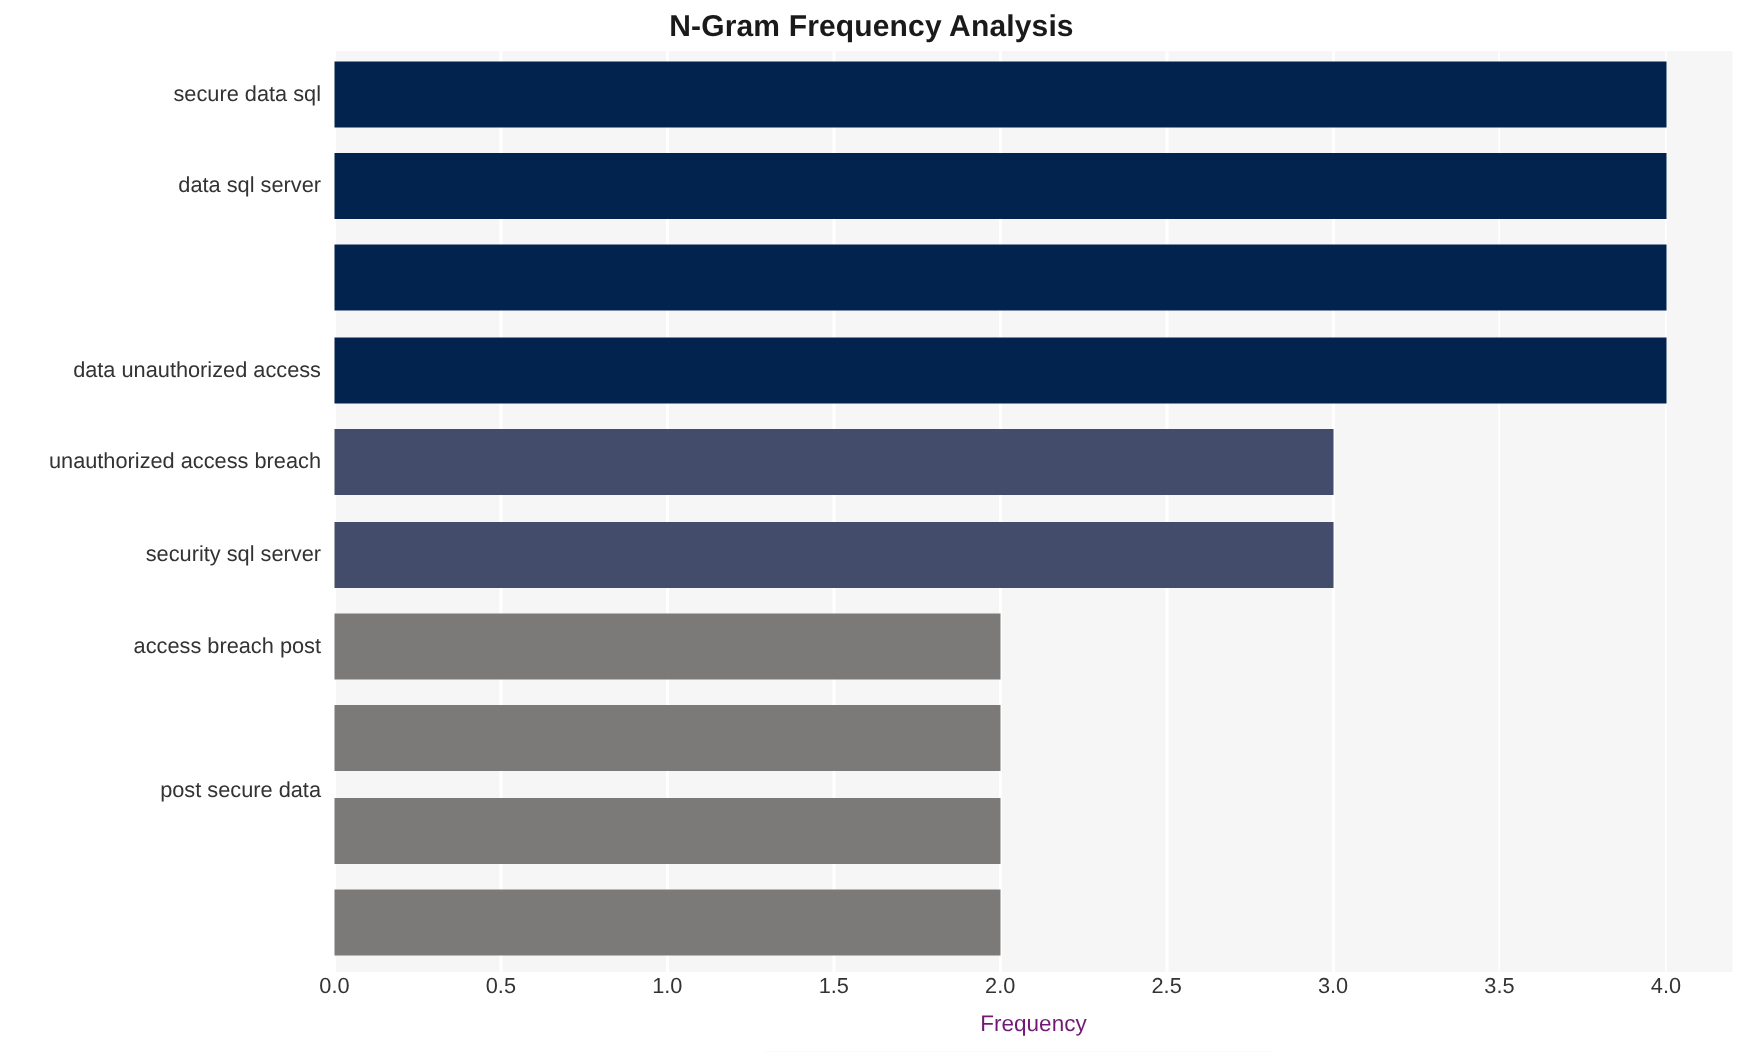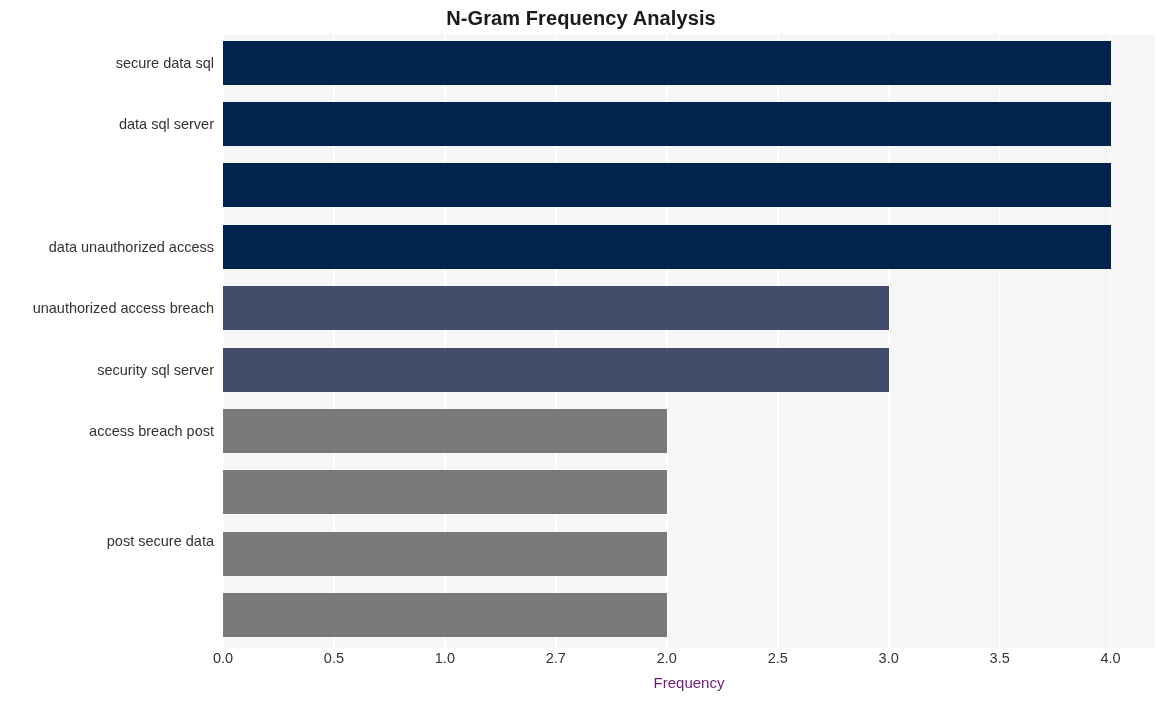--- a/index.html
+++ b/index.html
@@ -175,27 +175,27 @@
       </div>
   </div>
 
   <div id="ytick-layer">
       <div class="ytick" style="top: 0px;">secure data sql</div>
       <div class="ytick" style="top: 61.4px;">data sql server</div>
       <div class="ytick" style="top: 184.2px;">data unauthorized access</div>
       <div class="ytick" style="top: 245.6px;">unauthorized access breach</div>
       <div class="ytick" style="top: 307px;">security sql server</div>
       <div class="ytick" style="top: 368.4px;">access breach post</div>
-      <div class="ytick" style="top: 478px; margin-left: 30px;">post secure data</div>
+      <div class="ytick" style="top: 464px; margin-left: 30px;">post secure data</div>
     </div>
   <div id="xtick-layer">
       <div class="xtick" style="left: 0px;">0.0</div>
       <div class="xtick" style="left: 110.952px;">0.5</div>
       <div class="xtick" style="left: 221.905px;">1.0</div>
-      <div class="xtick" style="left: 332.857px;">2.7</div>
+      <div class="xtick" style="left: 332.857px;">1.5</div>
       <div class="xtick" style="left: 443.81px;">2.0</div>
       <div class="xtick" style="left: 554.762px;">2.5</div>
       <div class="xtick" style="left: 665.714px;">3.0</div>
       <div class="xtick" style="left: 776.667px;">3.5</div>
       <div class="xtick" style="left: 887.619px;">4.0</div>
     </div>
 
   <div id="xlabel">Frequency</div>
 
 </div>

